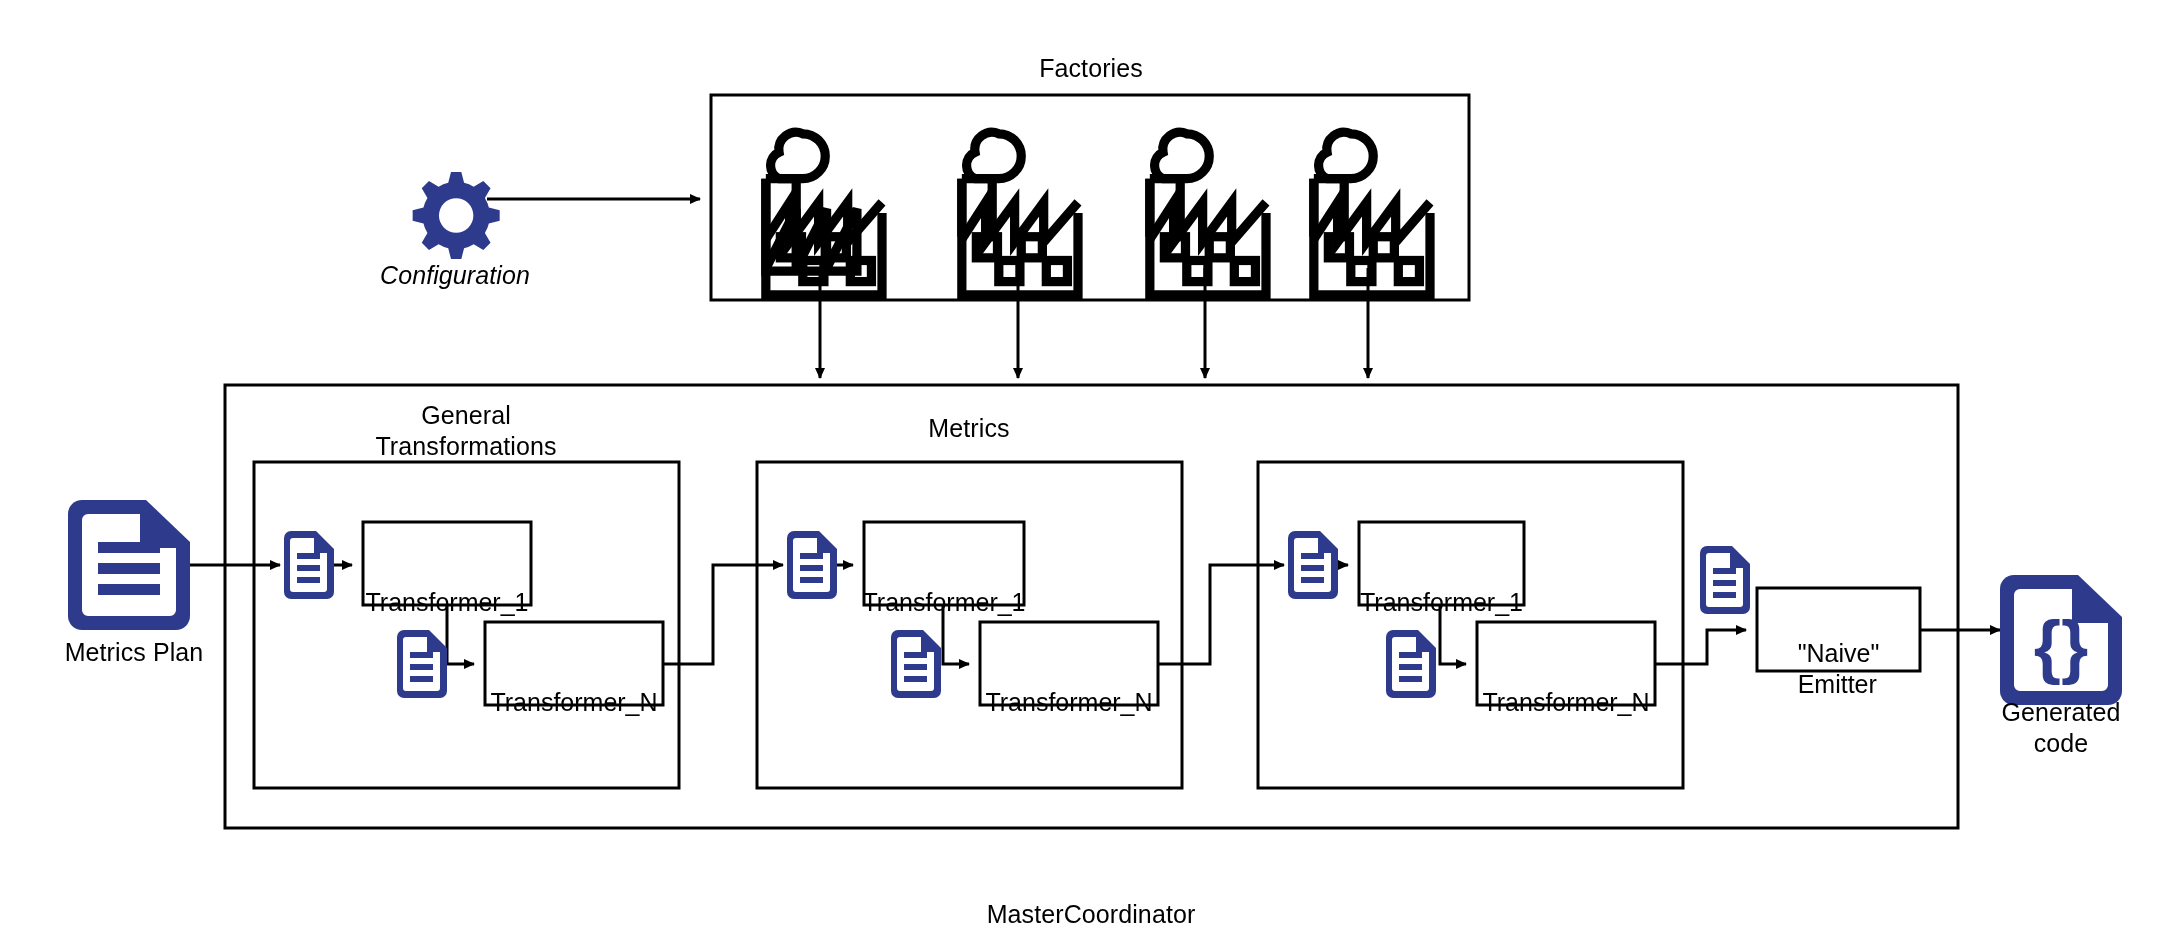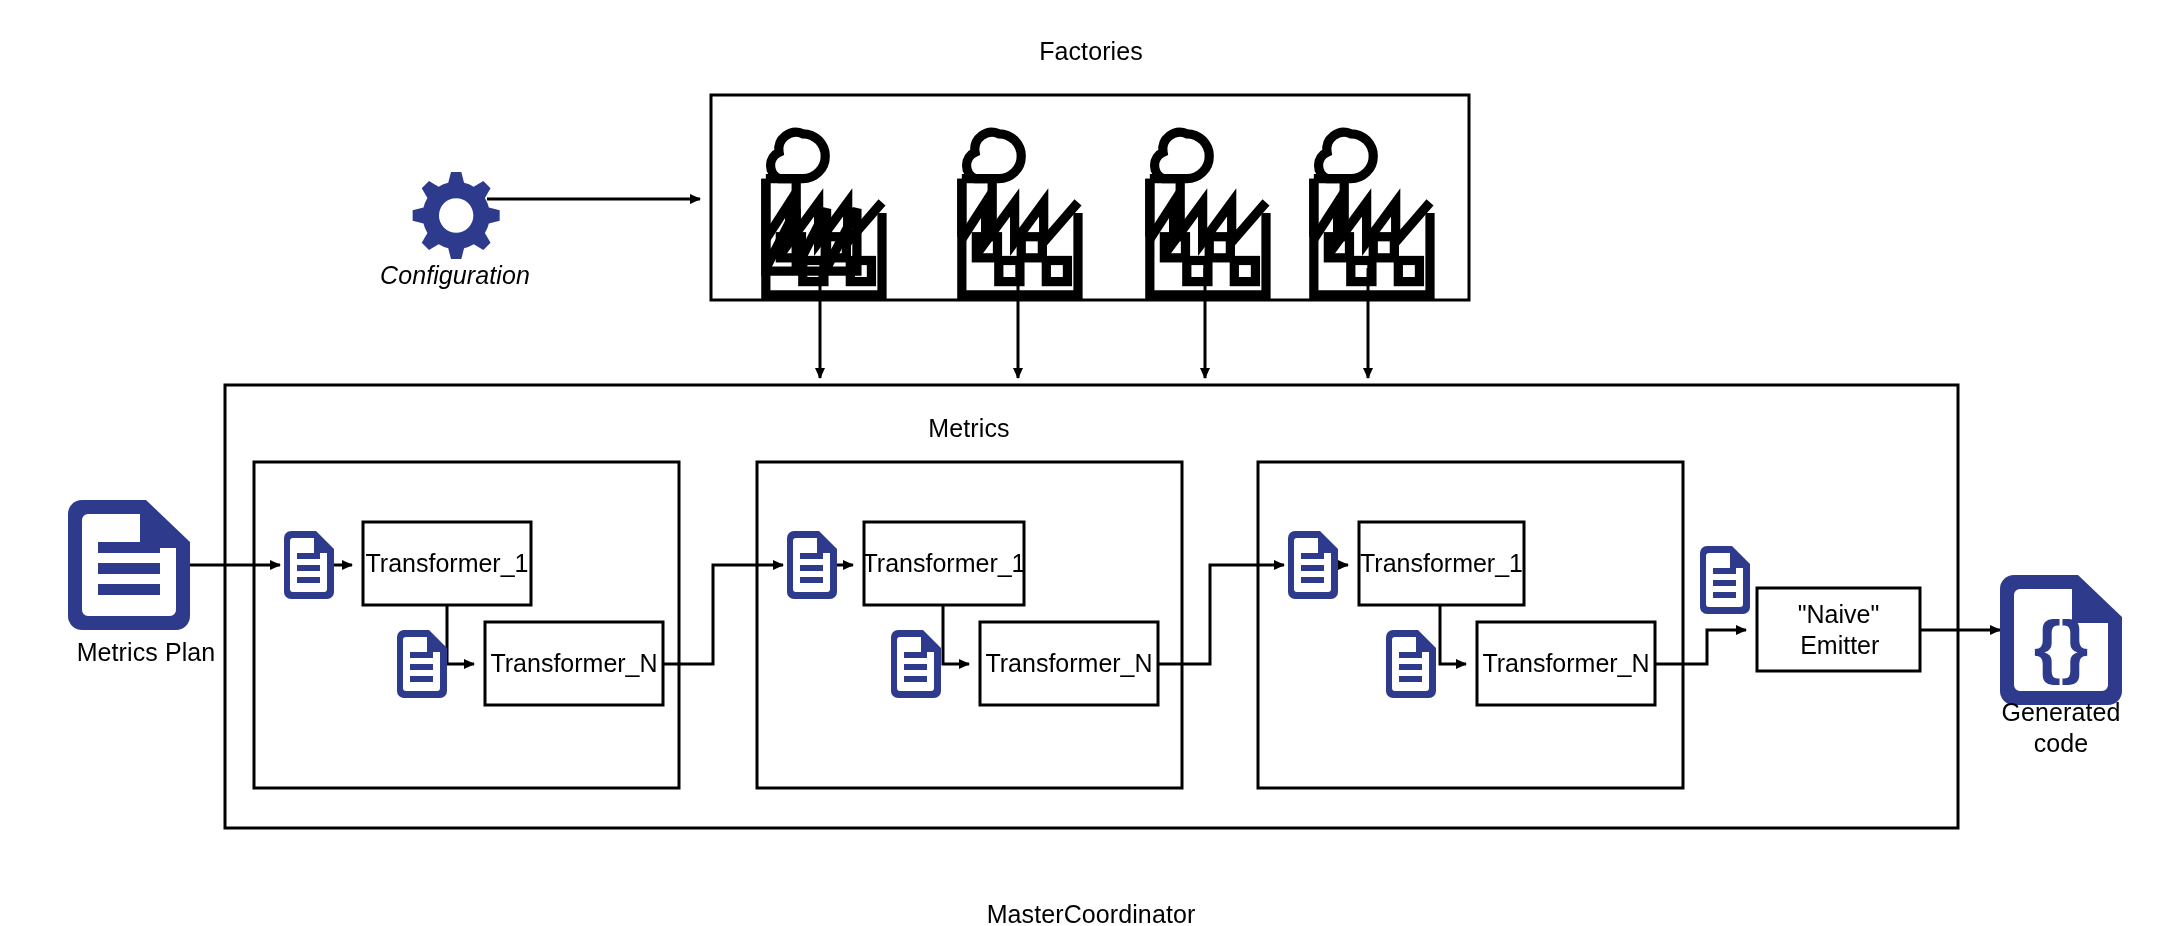--- a/index.html
+++ b/index.html
@@ -31,22 +31,23 @@
     letter-spacing: 0.1px;
   }
   .boxtext {
     position: absolute;
     display: flex;
     align-items: center;
     justify-content: center;
     color: #000000;
     font-size: 25px;
     line-height: 1.22;
-    text-align: right;
+    text-align: left;
     white-space: pre-line;
+    margin-top: 39px;
   }
 </style>
 </head>
 <body>
 
 <div id="stage">
 
   <svg id="svg-layer" viewBox="0 0 2182 926">
     <defs>
       <marker id="arrow" markerWidth="12" markerHeight="12" refX="10" refY="5" orient="auto" markerUnits="userSpaceOnUse">
@@ -227,29 +228,31 @@
       <path fill="none" stroke="#000000" stroke-width="7" d="M40,18 A17,17 0 0 1 40,52 L22,52 A11,11 0 0 1 22,32 A13,13 0 0 1 40,18 Z"></path>
       <rect x="23" y="96" width="16" height="16" fill="none" stroke="#000000" stroke-width="7"></rect>
       <rect x="40" y="114" width="16" height="16" fill="none" stroke="#000000" stroke-width="7"></rect>
       <rect x="57" y="96" width="16" height="16" fill="none" stroke="#000000" stroke-width="7"></rect>
       <rect x="76" y="114" width="16" height="16" fill="none" stroke="#000000" stroke-width="7"></rect>
       <path fill="none" stroke="#000000" stroke-width="7" d="M12,52 L12,140 L100,140 L100,78"></path>
       <path fill="none" stroke="#000000" stroke-width="7" d="M12,98 L30,70 L30,100 L52,70 L52,100 L74,70 L74,100 L100,70"></path>
     </g>
   </svg>
 
-  <div class="lbl" style="left:961px; top:36px; width:260px;">Factories</div>
+  <div class="lbl" style="left:961px; top:53px; width:260px;">Factories</div>
 
   <div class="lbl" style="left:325px; top:260px; width:260px;font-style:italic;">Configuration</div>
 
-  <div class="lbl" style="left:16px; top:637px; width:260px;">Metrics Plan</div>
+  <div class="lbl" style="left:4px; top:637px; width:260px;">Metrics Plan</div>
 
   <div class="lbl" style="left:1931px; top:697px; width:260px;">Generated
 code</div>
 
+  <div class="lbl" style="left:336px; top:400px; width:260px;">General
+Transformations</div>
 
   <div class="lbl" style="left:839px; top:413px; width:260px;">Metrics</div>
 
 
   <div class="lbl" style="left:961px; top:887px; width:260px;margin-top:12px;">MasterCoordinator</div>
 
   <div class="boxtext" style="left:363px; top:522px; width:168px; height:83px;">Transformer_1</div>
   <div class="boxtext" style="left:485px; top:622px; width:178px; height:83px;">Transformer_N</div>
 
   <div class="boxtext" style="left:864px; top:522px; width:160px; height:83px;">Transformer_1</div>

